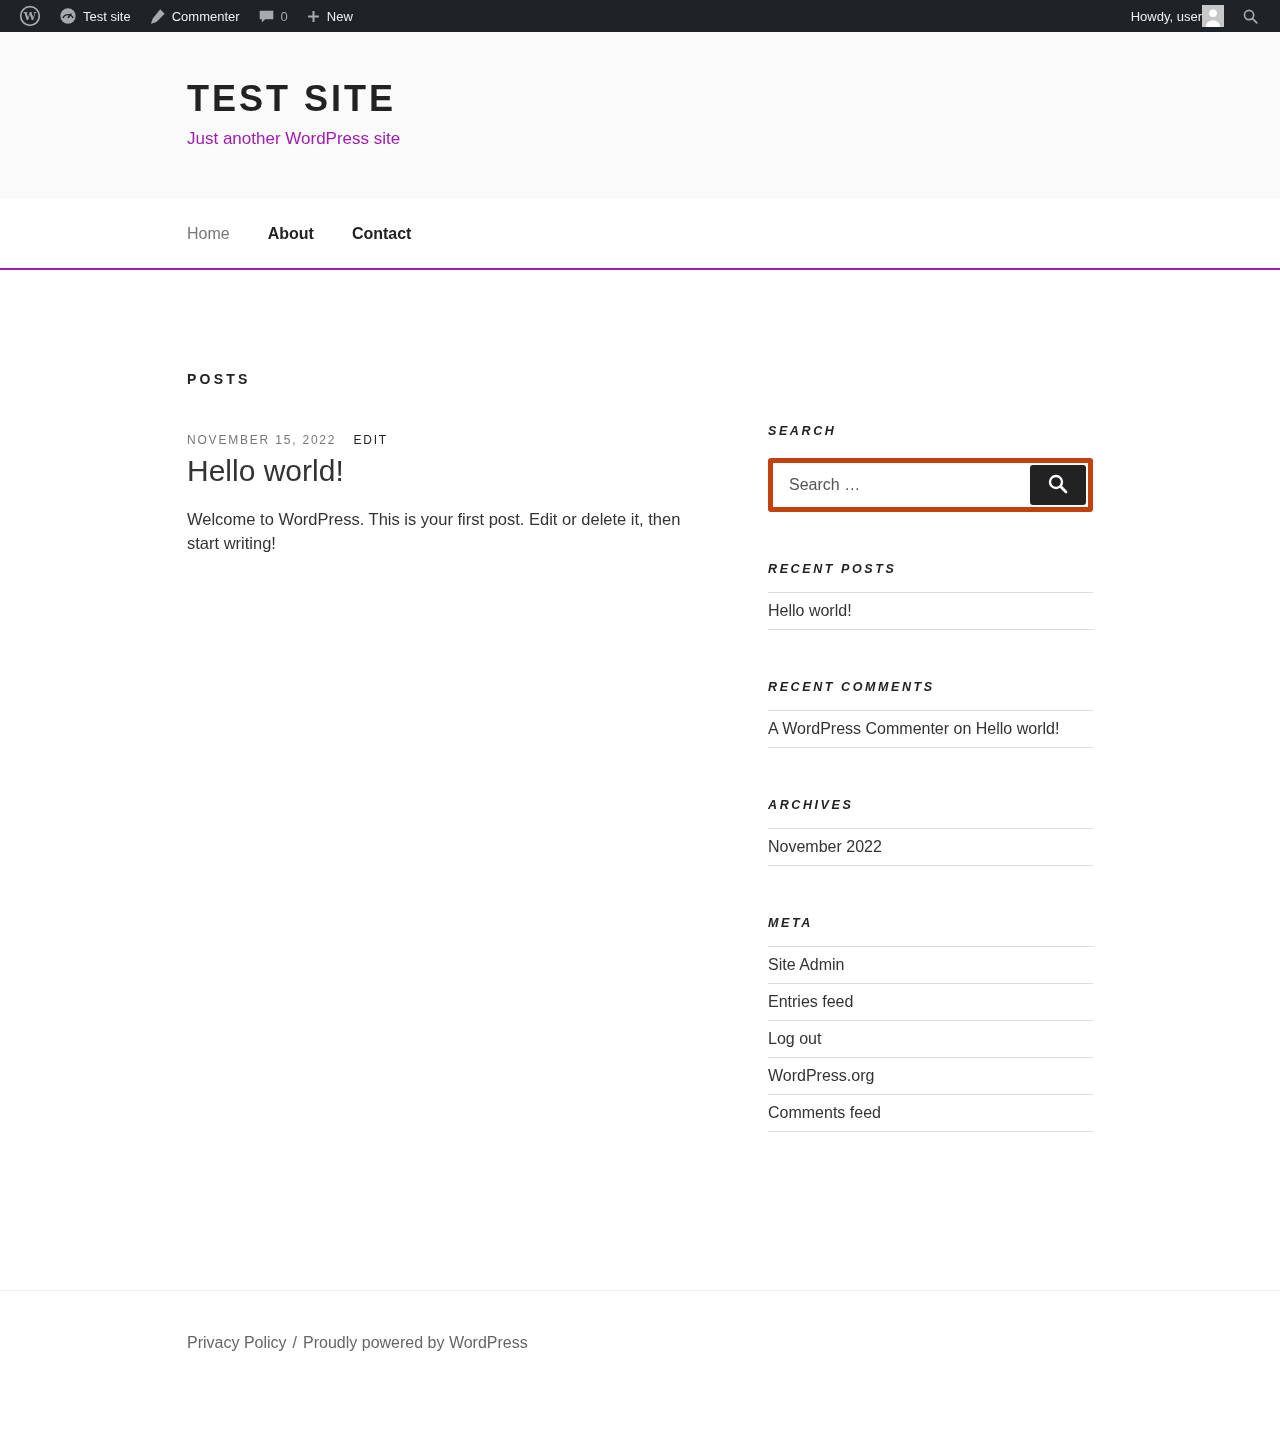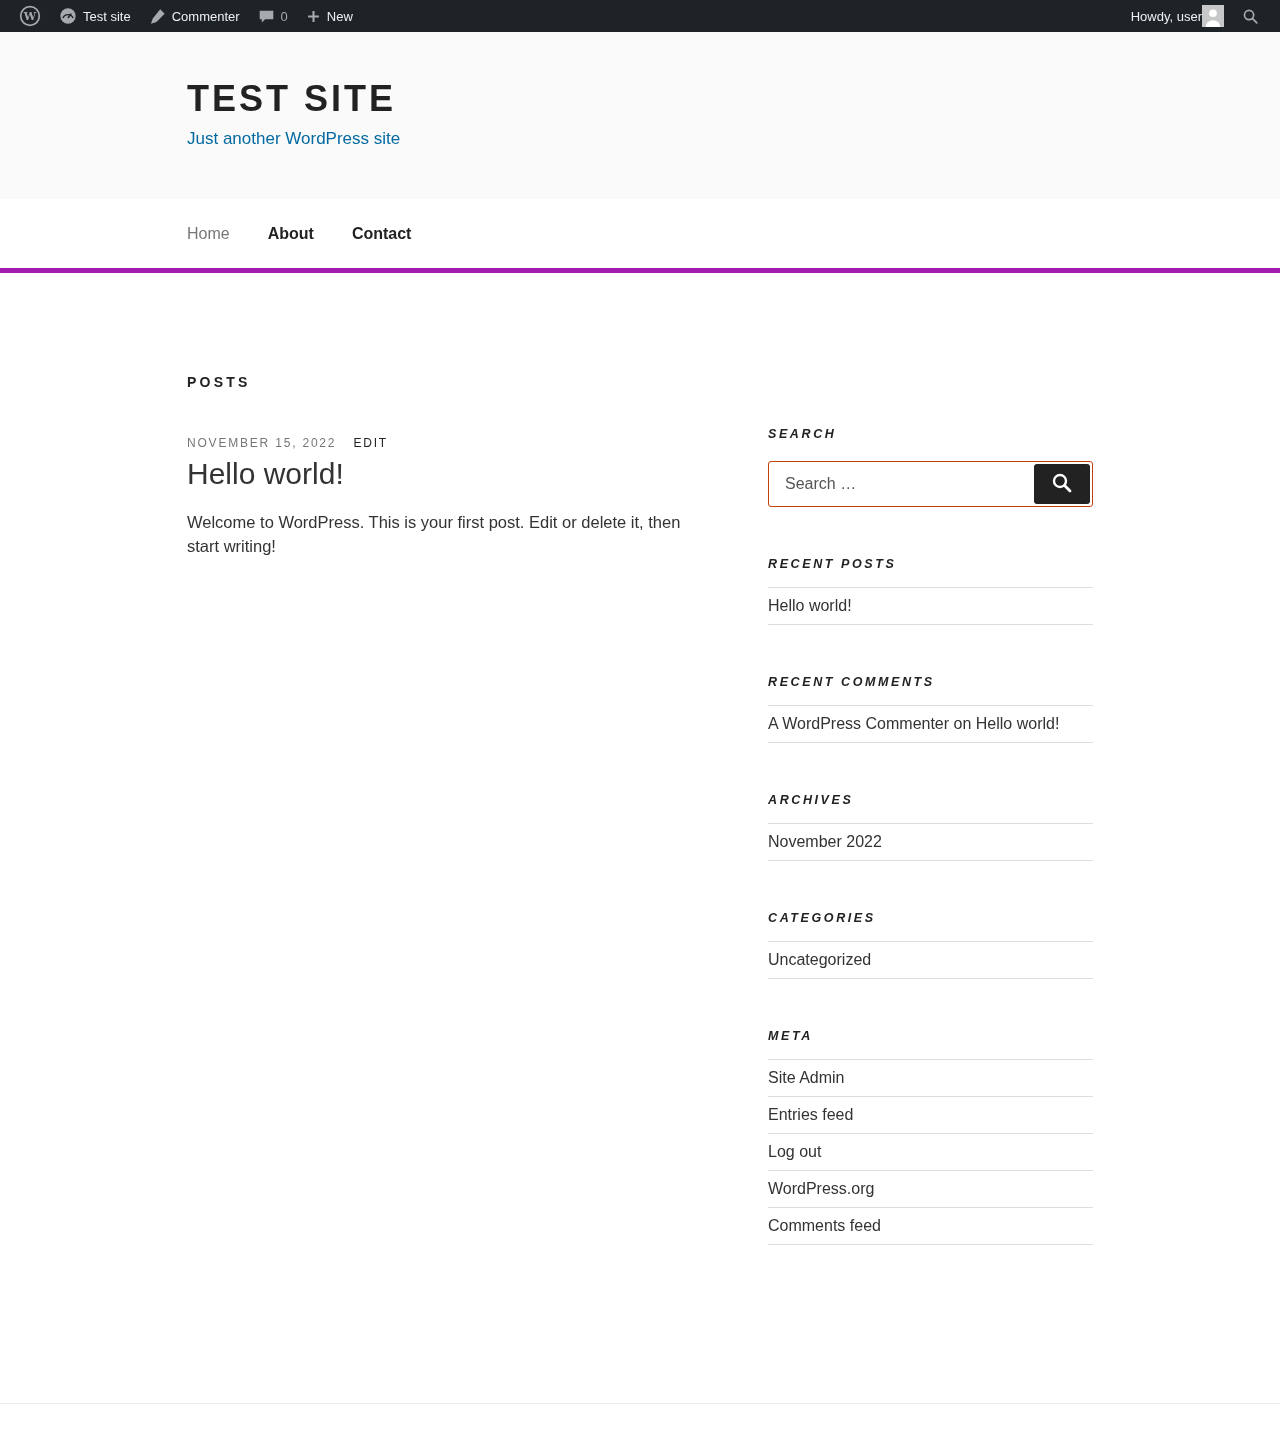--- a/index.html
+++ b/index.html
@@ -20,24 +20,24 @@
   .ab-count { color: #a7aaad; }
   .ab-howdy { gap: 0; }
   .avatar { width: 22px; height: 22px; display: block; }
 
   
   .site-header { background: #fafafa; padding: 46px 0 50px; }
   .site-title {
     font-size: 36px; font-weight: 700; letter-spacing: 3px;
     color: #222; text-transform: uppercase;
   }
-  .site-tagline { margin-top: 9px; font-size: 17px; color: #0369a1; }
-
-  
-  .main-nav { background: #fff; border-bottom: 5px solid #a21caf; }
+  .site-tagline { margin-top: 9px; font-size: 17px; color: #a21caf; }
+
+  
+  .main-nav { background: #fff; border-bottom: 2px solid #a21caf; }
   .main-nav .container { display: flex; align-items: center; height: 69px; }
   .nav-link { font-size: 16px; font-weight: 700; color: #222; margin-right: 38px; }
   .nav-link.current { color: #767676; font-weight: 400; }
 
   
   .site-content { display: flex; justify-content: space-between; padding-top: 93px; padding-bottom: 108px; }
   .posts-col { width: 497px; }
   .page-title { font-size: 14px; font-weight: 700; letter-spacing: 3.2px; color: #222; text-transform: uppercase; margin-top: 8px; }
   .entry { margin-top: 46px; }
   .entry-meta { font-size: 12px; font-weight: 400; letter-spacing: 1.8px; text-transform: uppercase; }
@@ -48,21 +48,21 @@
 
   
   .sidebar { width: 325px; padding-top: 61px; }
   .widget { margin-bottom: 50px; }
   .widget-title {
     font-size: 12.5px; font-weight: 700; letter-spacing: 2.6px;
     color: #222; text-transform: uppercase; margin-bottom: 16px; font-style: italic;
   }
   .search-form {
     margin-top: 20px; display: flex; align-items: stretch;
-    border: 1px solid #c2410c; border-radius: 3px; background: #fff; padding: 2px;
+    border: 5px solid #c2410c; border-radius: 3px; background: #fff; padding: 2px;
   }
   .search-input {
     flex: 1; border: 0; outline: none; font-size: 16px; color: #333;
     padding: 0 14px; height: 40px; font-family: "Liberation Sans", sans-serif; background: transparent;
   }
   .search-input::placeholder { color: #555; opacity: 1; }
   .search-submit {
     width: 56px; height: 40px; background: #222; border: 0; border-radius: 3px;
     display: flex; align-items: center; justify-content: center; cursor: pointer;
   }
@@ -212,28 +212,20 @@
 
     <section class="widget">
       <h2 class="widget-title">ARCHIVES</h2>
       <ul class="widget-list">
         <li>
           <a>November 2022</a>
         </li>
       </ul>
     </section>
 
-    <section class="widget">
-      <h2 class="widget-title">CATEGORIES</h2>
-      <ul class="widget-list">
-        <li>
-          <a>Uncategorized</a>
-        </li>
-      </ul>
-    </section>
 
     <section class="widget">
       <h2 class="widget-title">META</h2>
       <ul class="widget-list">
         <li><a>Site Admin</a></li>
         <li><a>Entries feed</a></li>
         <li><a>Log out</a></li>
         <li><a>WordPress.org</a></li>
         <li><a>Comments feed</a></li>
       </ul>

